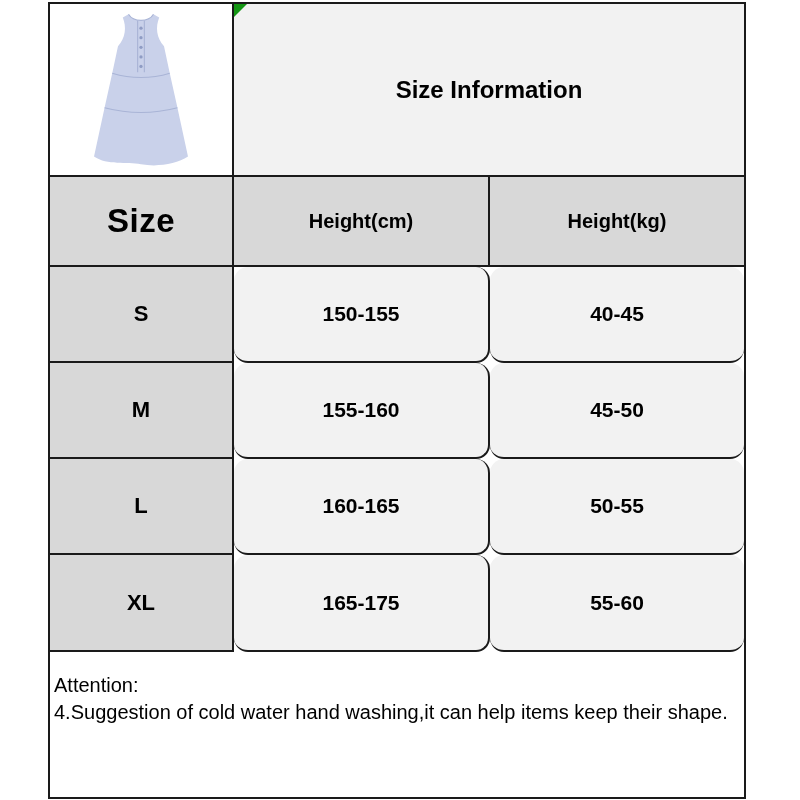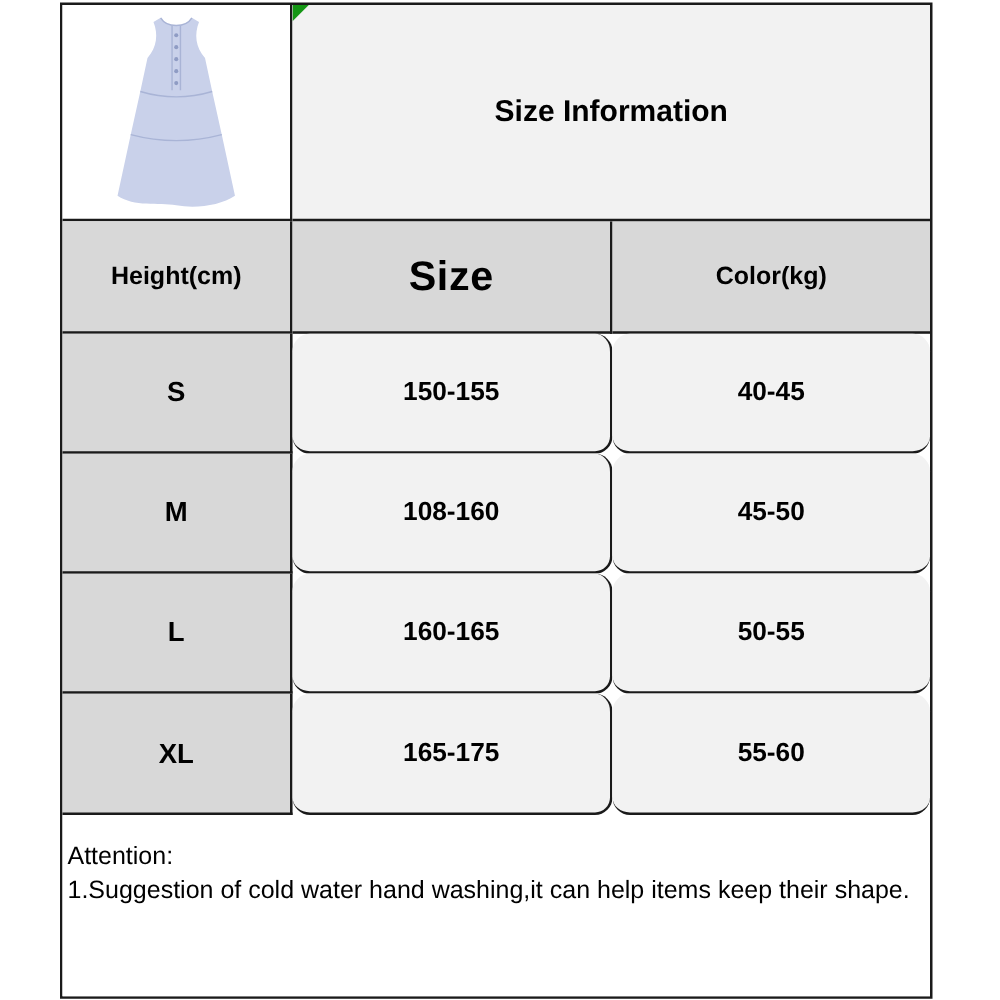--- a/index.html
+++ b/index.html
@@ -123,39 +123,39 @@
           <circle cx="55" cy="51" r="1.7"></circle>
           <circle cx="55" cy="61" r="1.7"></circle>
         </g>
       </svg>
     </div>
     <div class="cell title-cell bb">
       <span class="corner-marker"></span>
       <span>Size Information</span>
     </div>
 
+    <div class="cell head-cell size-head br bb">Size</div>
     <div class="cell head-cell br bb">Height(cm)</div>
-    <div class="cell head-cell size-head br bb">Size</div>
-    <div class="cell head-cell bb">Color(kg)</div>
+    <div class="cell head-cell bb">Height(kg)</div>
 
     <div class="cell size-cell br bb">S</div>
     <div class="cell data-cell br bb">150-155</div>
     <div class="cell data-cell bb">40-45</div>
 
     <div class="cell size-cell br bb">M</div>
-    <div class="cell data-cell br bb">108-160</div>
+    <div class="cell data-cell br bb">155-160</div>
     <div class="cell data-cell bb">45-50</div>
 
     <div class="cell size-cell br bb">L</div>
     <div class="cell data-cell br bb">160-165</div>
     <div class="cell data-cell bb">50-55</div>
 
     <div class="cell size-cell br bb">XL</div>
     <div class="cell data-cell br bb">165-175</div>
     <div class="cell data-cell bb">55-60</div>
 
     <div class="cell attention-cell">
       <div>Attention:</div>
-      <div>1.Suggestion of cold water hand washing,it can help items keep their shape.</div>
+      <div>4.Suggestion of cold water hand washing,it can help items keep their shape.</div>
     </div>
 
   </div>
 </div>
 
 </body></html>

